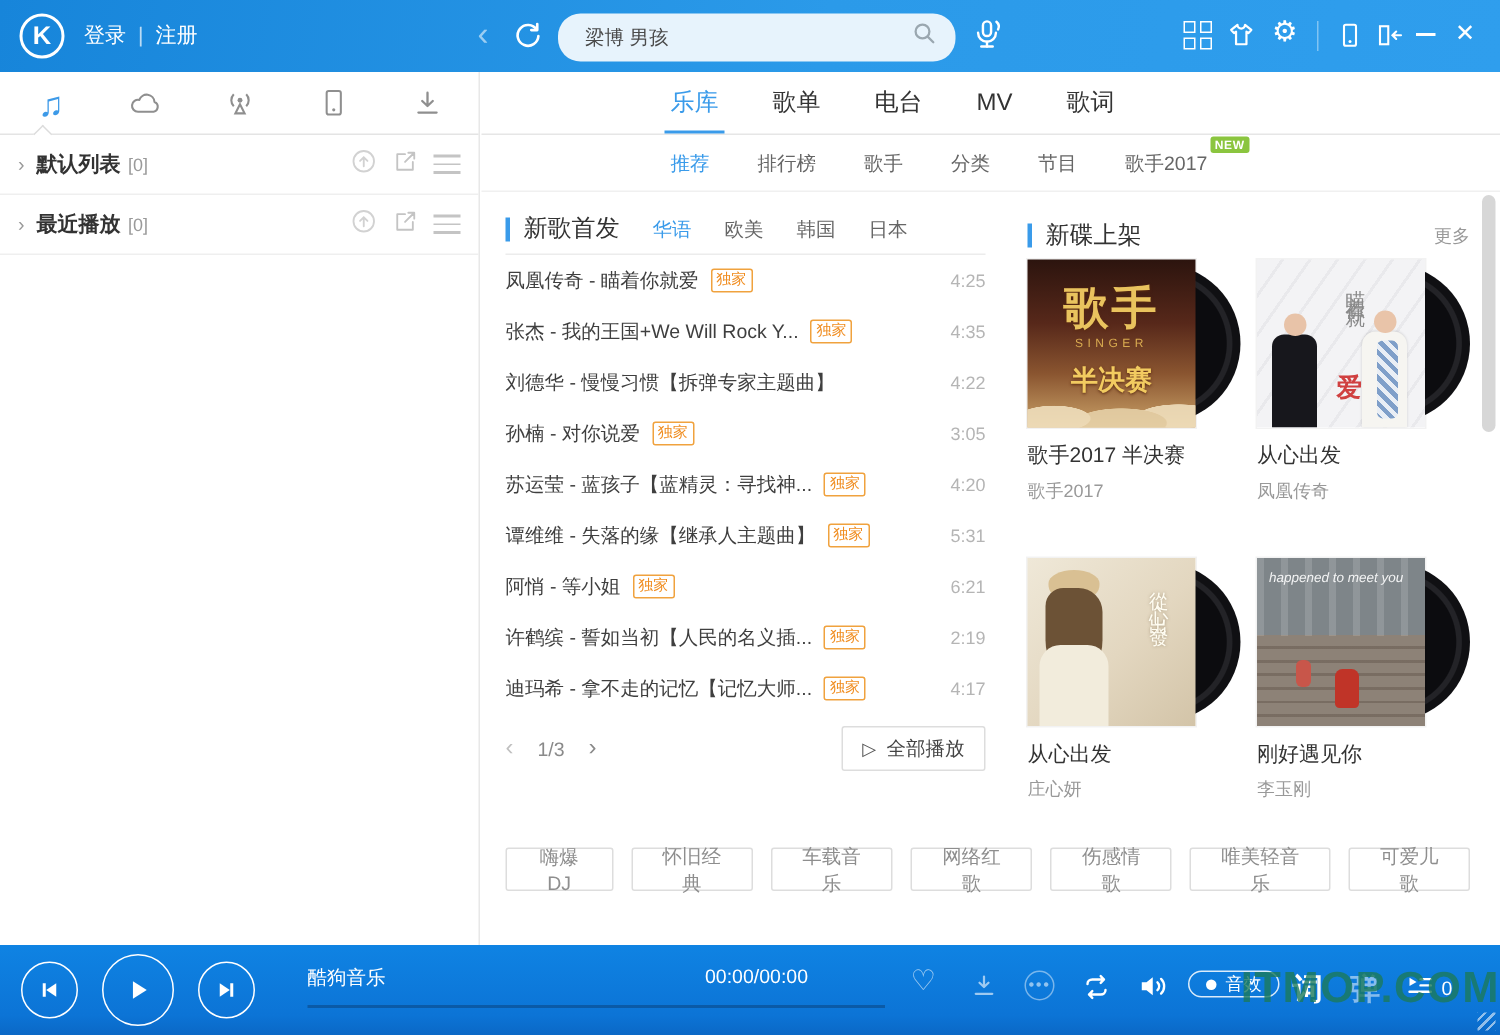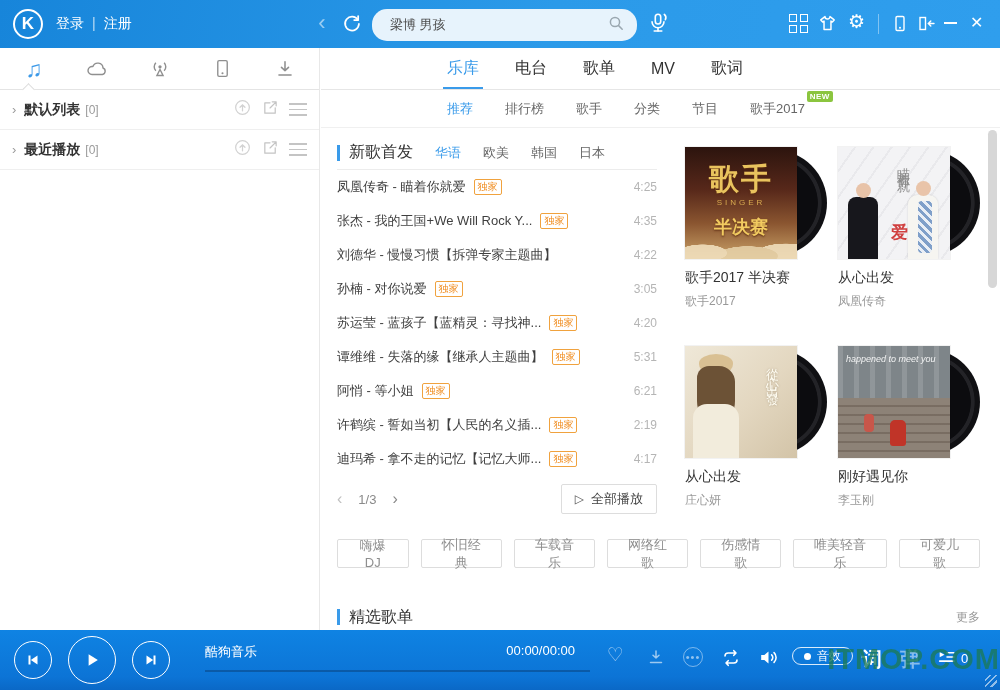--- a/index.html
+++ b/index.html
@@ -124,21 +124,21 @@
   .scrollthumb { position:absolute; right:3px; top:130px; width:9px; height:158px; border-radius:5px; background:#d7d7d7; }
 
   
   .player { position:absolute; left:0; bottom:0; width:1000px; height:60px;
             background:linear-gradient(180deg,#0f83e3 0%,#0c74d6 78%,#0a68c6 100%); }
   .pc-btn { position:absolute; border:1.5px solid #fff; border-radius:50%; display:flex; align-items:center; justify-content:center; cursor:pointer; }
   .btn-prev { left:14px; top:11px; width:38px; height:38px; }
   .btn-play { left:68px; top:6px; width:48px; height:48px; }
   .btn-next { left:132px; top:11px; width:38px; height:38px; }
   .tracktitle { position:absolute; left:205px; top:13px; font-size:13px; color:#fff; }
-  .ptime { position:absolute; left:470px; top:13px; width:105px; text-align:right; font-size:13px; color:#fff; }
+  .ptime { position:absolute; left:470px; top:13px; width:105px; font-size:13px; color:#fff; }
   .progress { position:absolute; left:205px; top:40px; width:385px; height:2px; background:rgba(8,58,108,.45); }
   .p-ico { position:absolute; top:17px; cursor:pointer; }
   .heart { color:rgba(255,255,255,.6); font-size:19px; line-height:20px; }
   .dots-circle { width:20px; height:20px; border:1.4px solid rgba(255,255,255,.45); border-radius:50%;
                  color:rgba(255,255,255,.55); font-size:11px; display:flex; align-items:center; justify-content:center; letter-spacing:1px; }
   .fxpill { position:absolute; left:792px; top:17px; height:18px; border:1px solid rgba(255,255,255,.85);
             border-radius:13px; display:flex; align-items:center; gap:6px; padding:0 11px; cursor:pointer; }
   .fxdot { width:7px; height:7px; border-radius:50%; background:#fff; }
   .fxlabel { color:#fff; font-size:12px; }
   .lyricbtn { position:absolute; left:862px; top:16px; color:#fff; font-size:20px; font-weight:bold; cursor:pointer; }
@@ -314,22 +314,22 @@
             <i></i>
             <i></i>
           </span>
       </span>
     </div>
   </aside>
 
   <main class="main">
     <nav class="mtabs">
       <span class="mtab active">乐库</span>
+      <span class="mtab">歌单</span>
       <span class="mtab">电台</span>
-      <span class="mtab">歌单</span>
       <span class="mtab">MV</span>
       <span class="mtab">歌词</span>
     </nav>
     <nav class="stabs">
       <span class="stab2 active">推荐</span>
       <span class="stab2">排行榜</span>
       <span class="stab2">歌手</span>
       <span class="stab2">分类</span>
       <span class="stab2">节目</span>
       <span class="stab2"><span>歌手2017</span><span class="newbadge">NEW</span></span>
@@ -398,20 +398,25 @@
             <span class="pgnum">1/3</span>
             <span class="pgbtn on">›</span>
             <button class="playall">
               <span class="tri">▷</span>
               <span>全部播放</span>
             </button>
           </div>
         </section>
 
         <section class="col-right">
+          <div class="sechead">
+            <span class="bluebar"></span>
+            <span class="sectitle">新碟上架</span>
+            <span class="more">更多</span>
+          </div>
           <div class="albumgrid">
             <div class="album">
               <div class="coverwrap">
                 <div class="vinyl"></div>
                 <div class="cover cov0">
                   <div class="c-main">歌手</div>
                   <div class="c-sub">SINGER</div>
                   <div class="c-note">半决赛</div>
                   <div class="clouds"></div>
                 </div>

